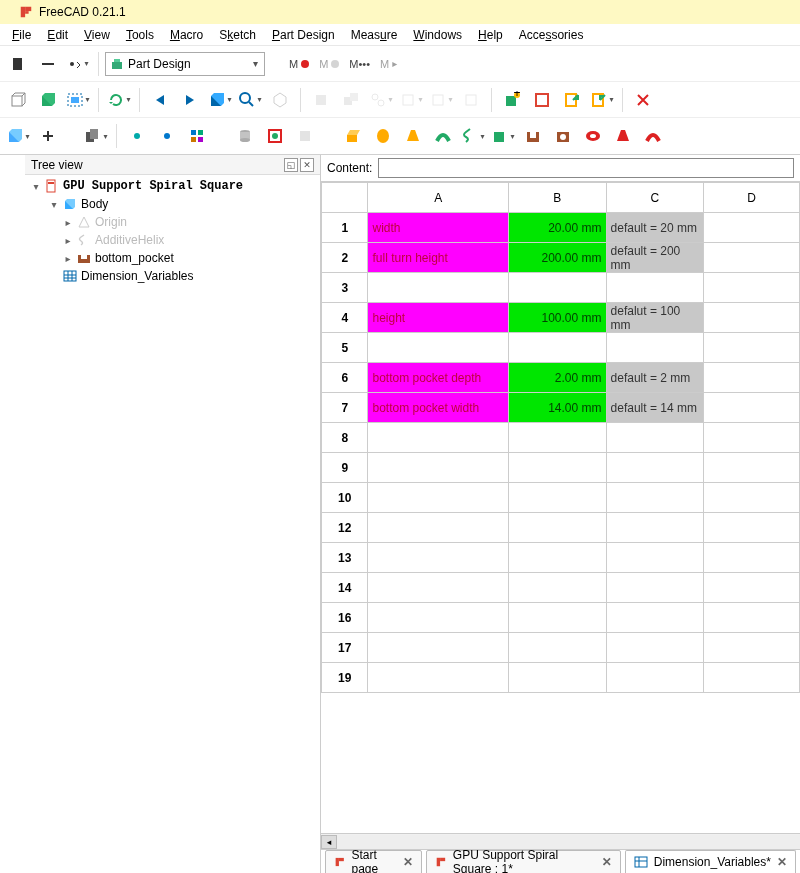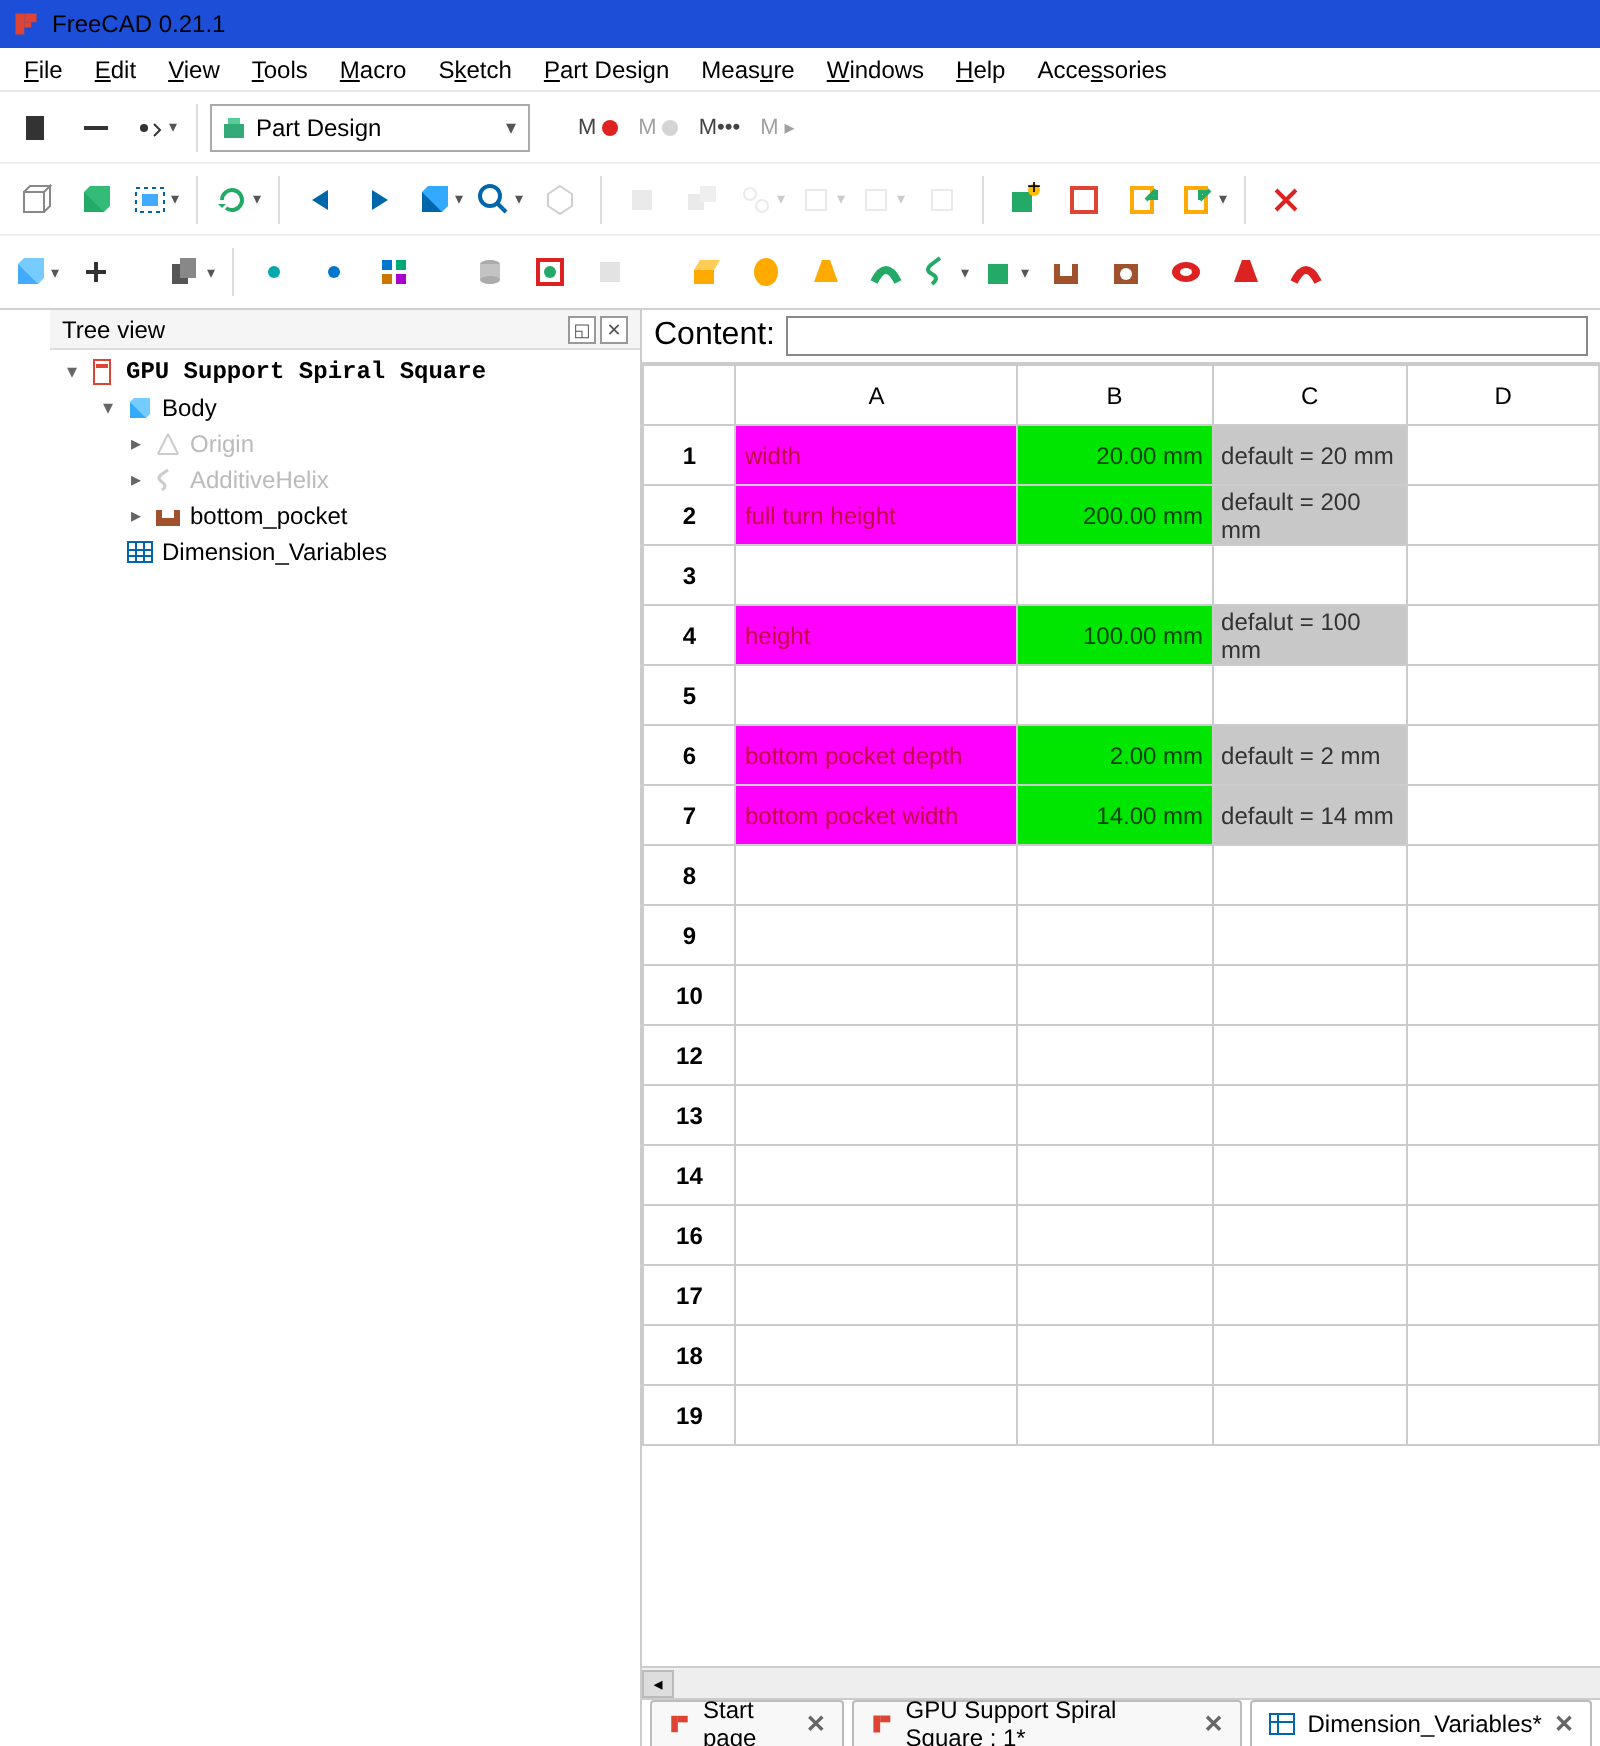--- a/index.html
+++ b/index.html
@@ -1,19 +1,19 @@
 <!DOCTYPE html>
 <html><head>
 <meta charset="utf-8">
 <style>
 * { box-sizing: border-box; margin: 0; padding: 0; font-family: "Segoe UI", Tahoma, sans-serif; font-size: 12px; }
 body { background: #fff; width: 800px; height: 873px; overflow: hidden; display: flex; flex-direction: column; }
 
 
-.titlebar { height: 24px; display: flex; align-items: center; padding: 0 6px; gap: 6px; background: #1d4ed8; }
+.titlebar { height: 24px; display: flex; align-items: center; padding: 0 19px; gap: 6px; background: #fef9c3; }
 .titlebar .logo { width: 14px; height: 14px; }
 
 
 .menubar { height: 22px; display: flex; align-items: center; padding: 0 4px; border-bottom: 1px solid #e8e8e8; }
 .menubar .mitem { padding: 2px 8px; cursor: default; text-align: right; }
 .mitem .ul { text-decoration: underline; }
 
 
 .toolbars { background: #fff; border-bottom: 1px solid #d0d0d0; }
 .trow { height: 36px; display: flex; align-items: center; padding: 0 4px; gap: 2px; border-bottom: 1px solid #eee; }
@@ -42,21 +42,21 @@
 .tnode { display: flex; align-items: center; height: 18px; gap: 4px; padding: 0 6px; white-space: nowrap; }
 .ttoggle { width: 10px; font-size: 10px; color: #666; text-align: center; }
 .tspace { display: inline-block; }
 .ticon { width: 14px; height: 14px; flex-shrink: 0; }
 .tnode.dim { color: #bbb; }
 .tnode.bold .tlabel { font-weight: bold; font-family: Liberation Mono, monospace; }
 
 
 .right { flex: 1; display: flex; flex-direction: column; min-width: 0; }
 .content-row { height: 26px; display: flex; align-items: center; padding: 4px 6px; gap: 6px; }
-.content-row label { font-size: 16px; }
+.content-row label { font-size: 12px; }
 .content-row input { flex: 1; height: 20px; border: 1px solid #888; padding: 0 4px; background: #fff; }
 
 .sheet-wrap { flex: 1; overflow: auto; border-top: 1px solid #ccc; position: relative; }
 table.sheet { border-collapse: collapse; table-layout: fixed; }
 .sheet th, .sheet td { border: 1px solid #ccc; height: 30px; font-size: 12px; }
 .sheet thead th { background: #fff; font-weight: normal; text-align: center; position: sticky; top: 0; }
 .sheet .rowhdr { background: #fff; text-align: center; width: 48px; position: sticky; left: 0; }
 .col-a { width: 145px; }
 .col-b { width: 100px; }
 .col-c { width: 100px; }
@@ -584,27 +584,20 @@
               <td></td>
             </tr>
           <tr>
               <th class="rowhdr">17</th>
               <td></td>
               <td></td>
               <td></td>
               <td></td>
             </tr>
           <tr>
-              <th class="rowhdr">18</th>
-              <td></td>
-              <td></td>
-              <td></td>
-              <td></td>
-            </tr>
-          <tr>
               <th class="rowhdr">19</th>
               <td></td>
               <td></td>
               <td></td>
               <td></td>
             </tr>
         </tbody>
       </table>
     </div>
     <div class="hscroll">

